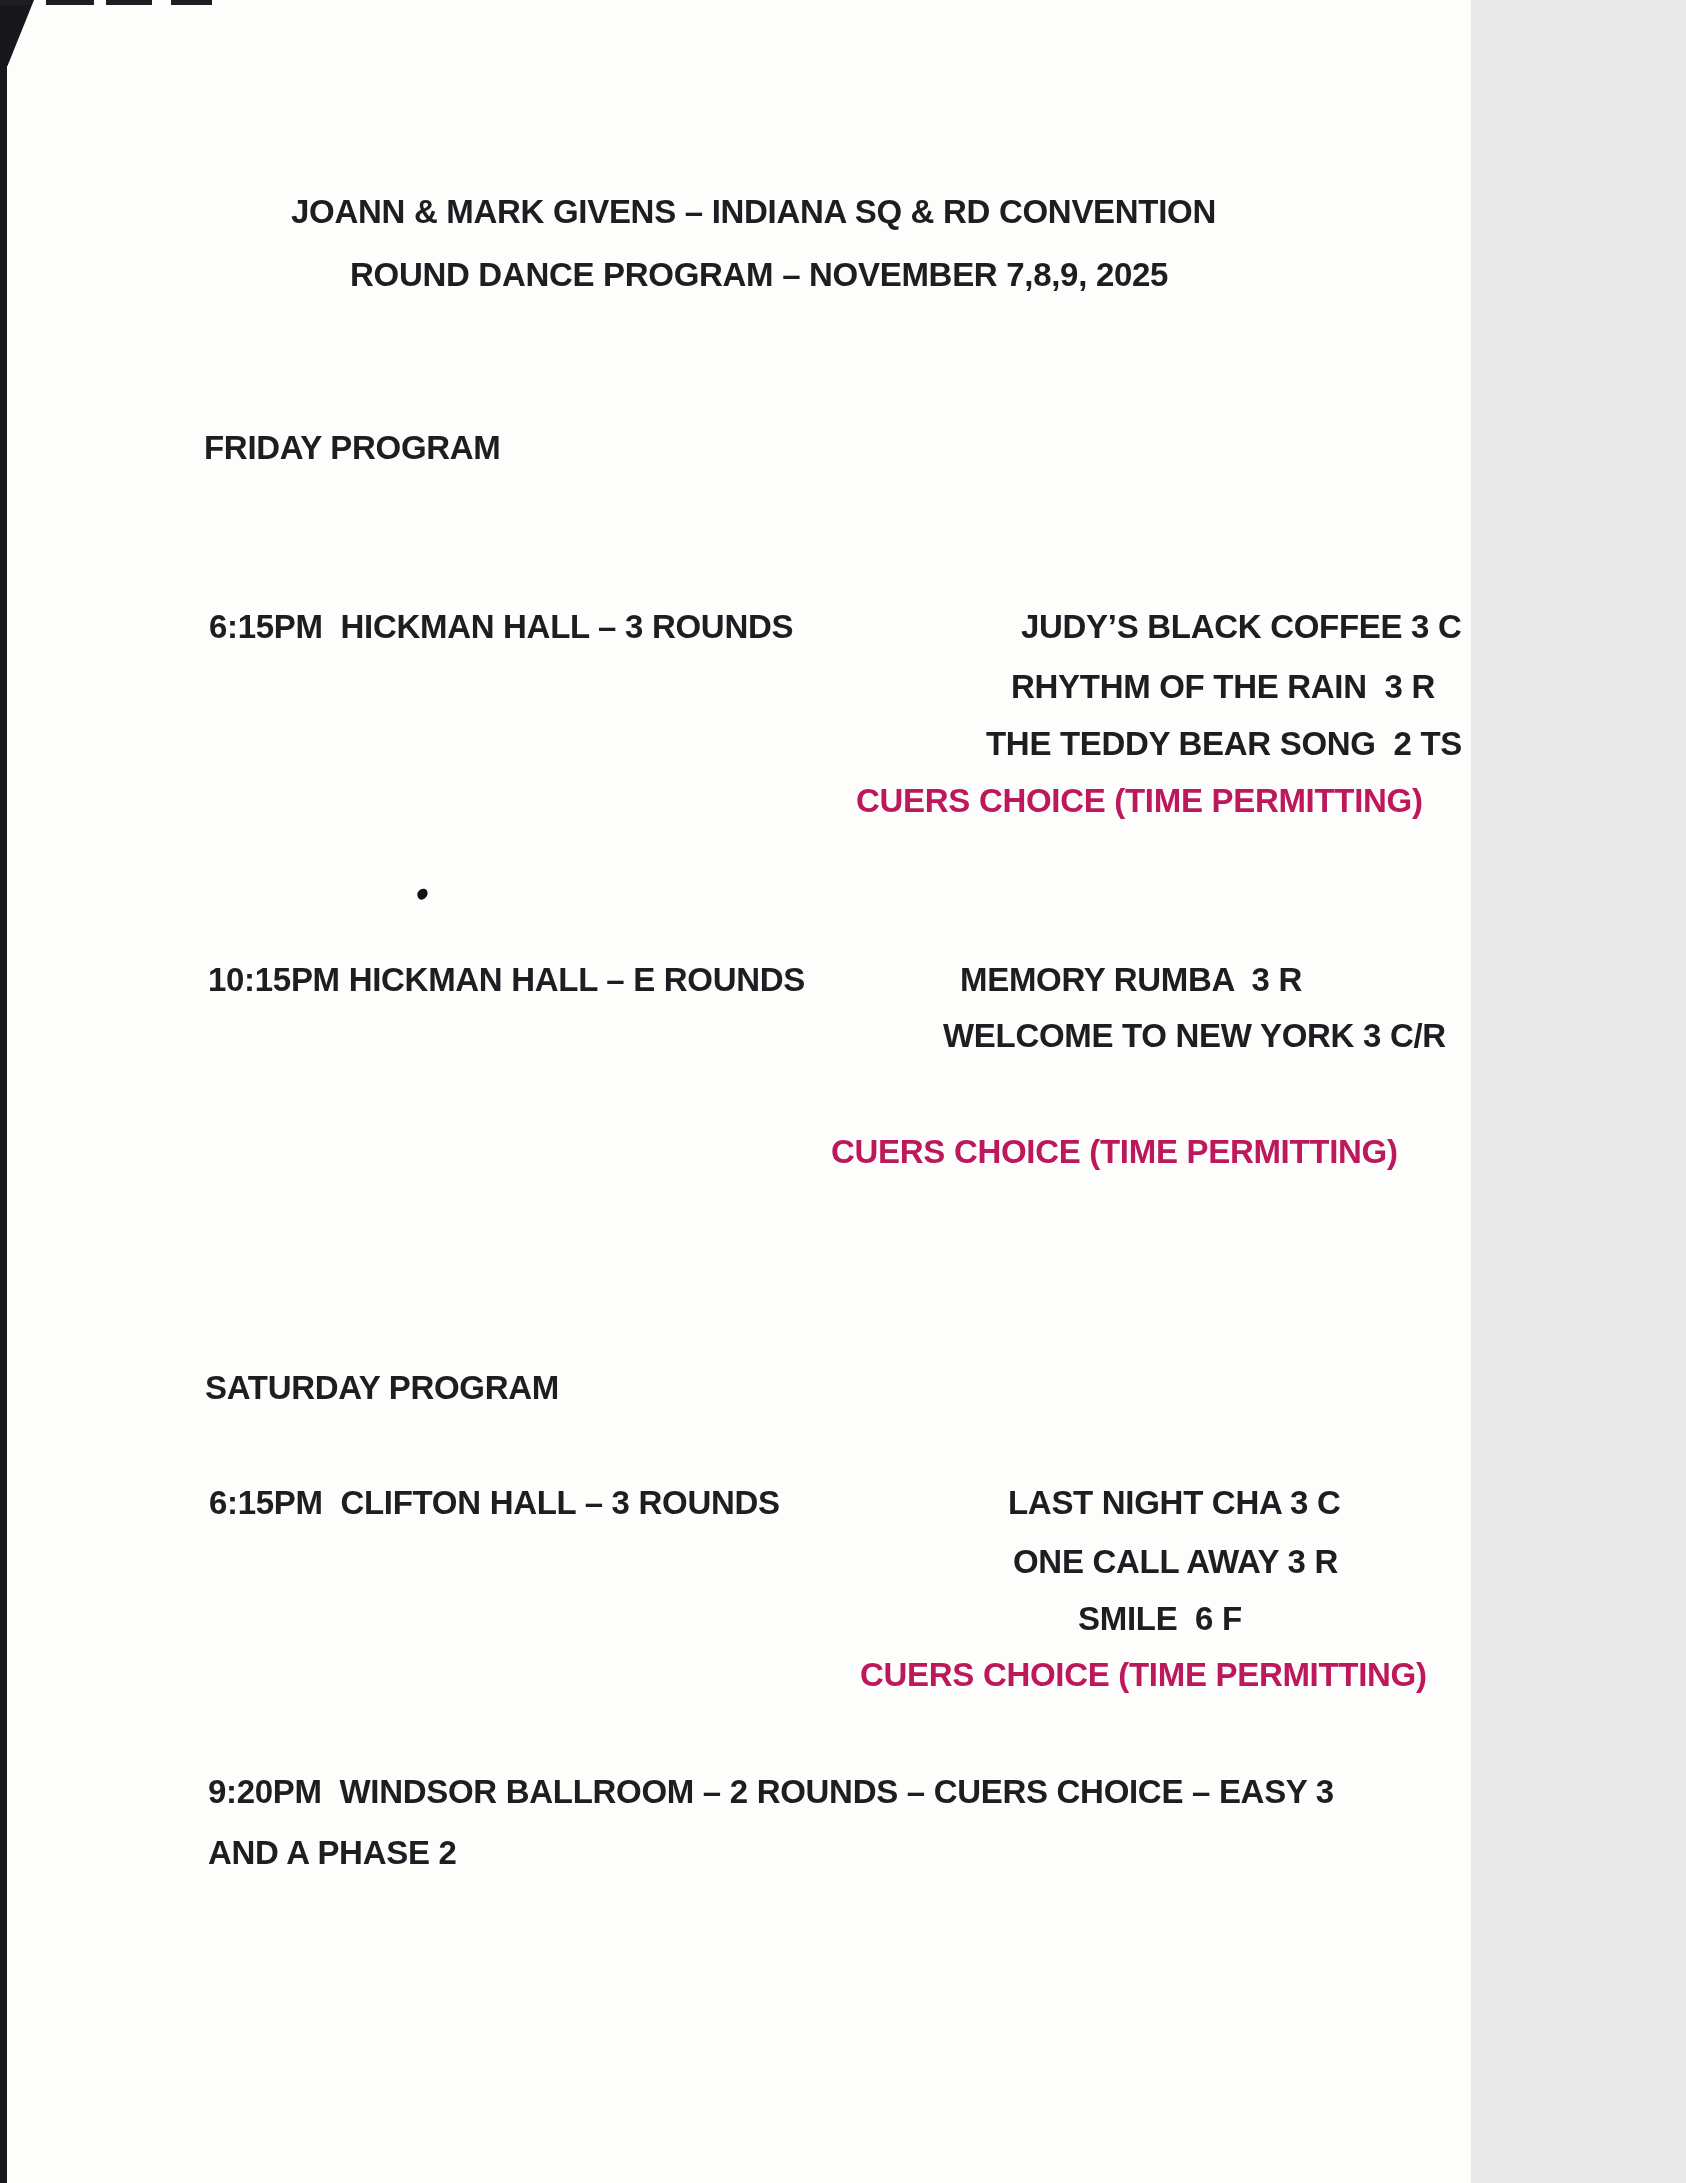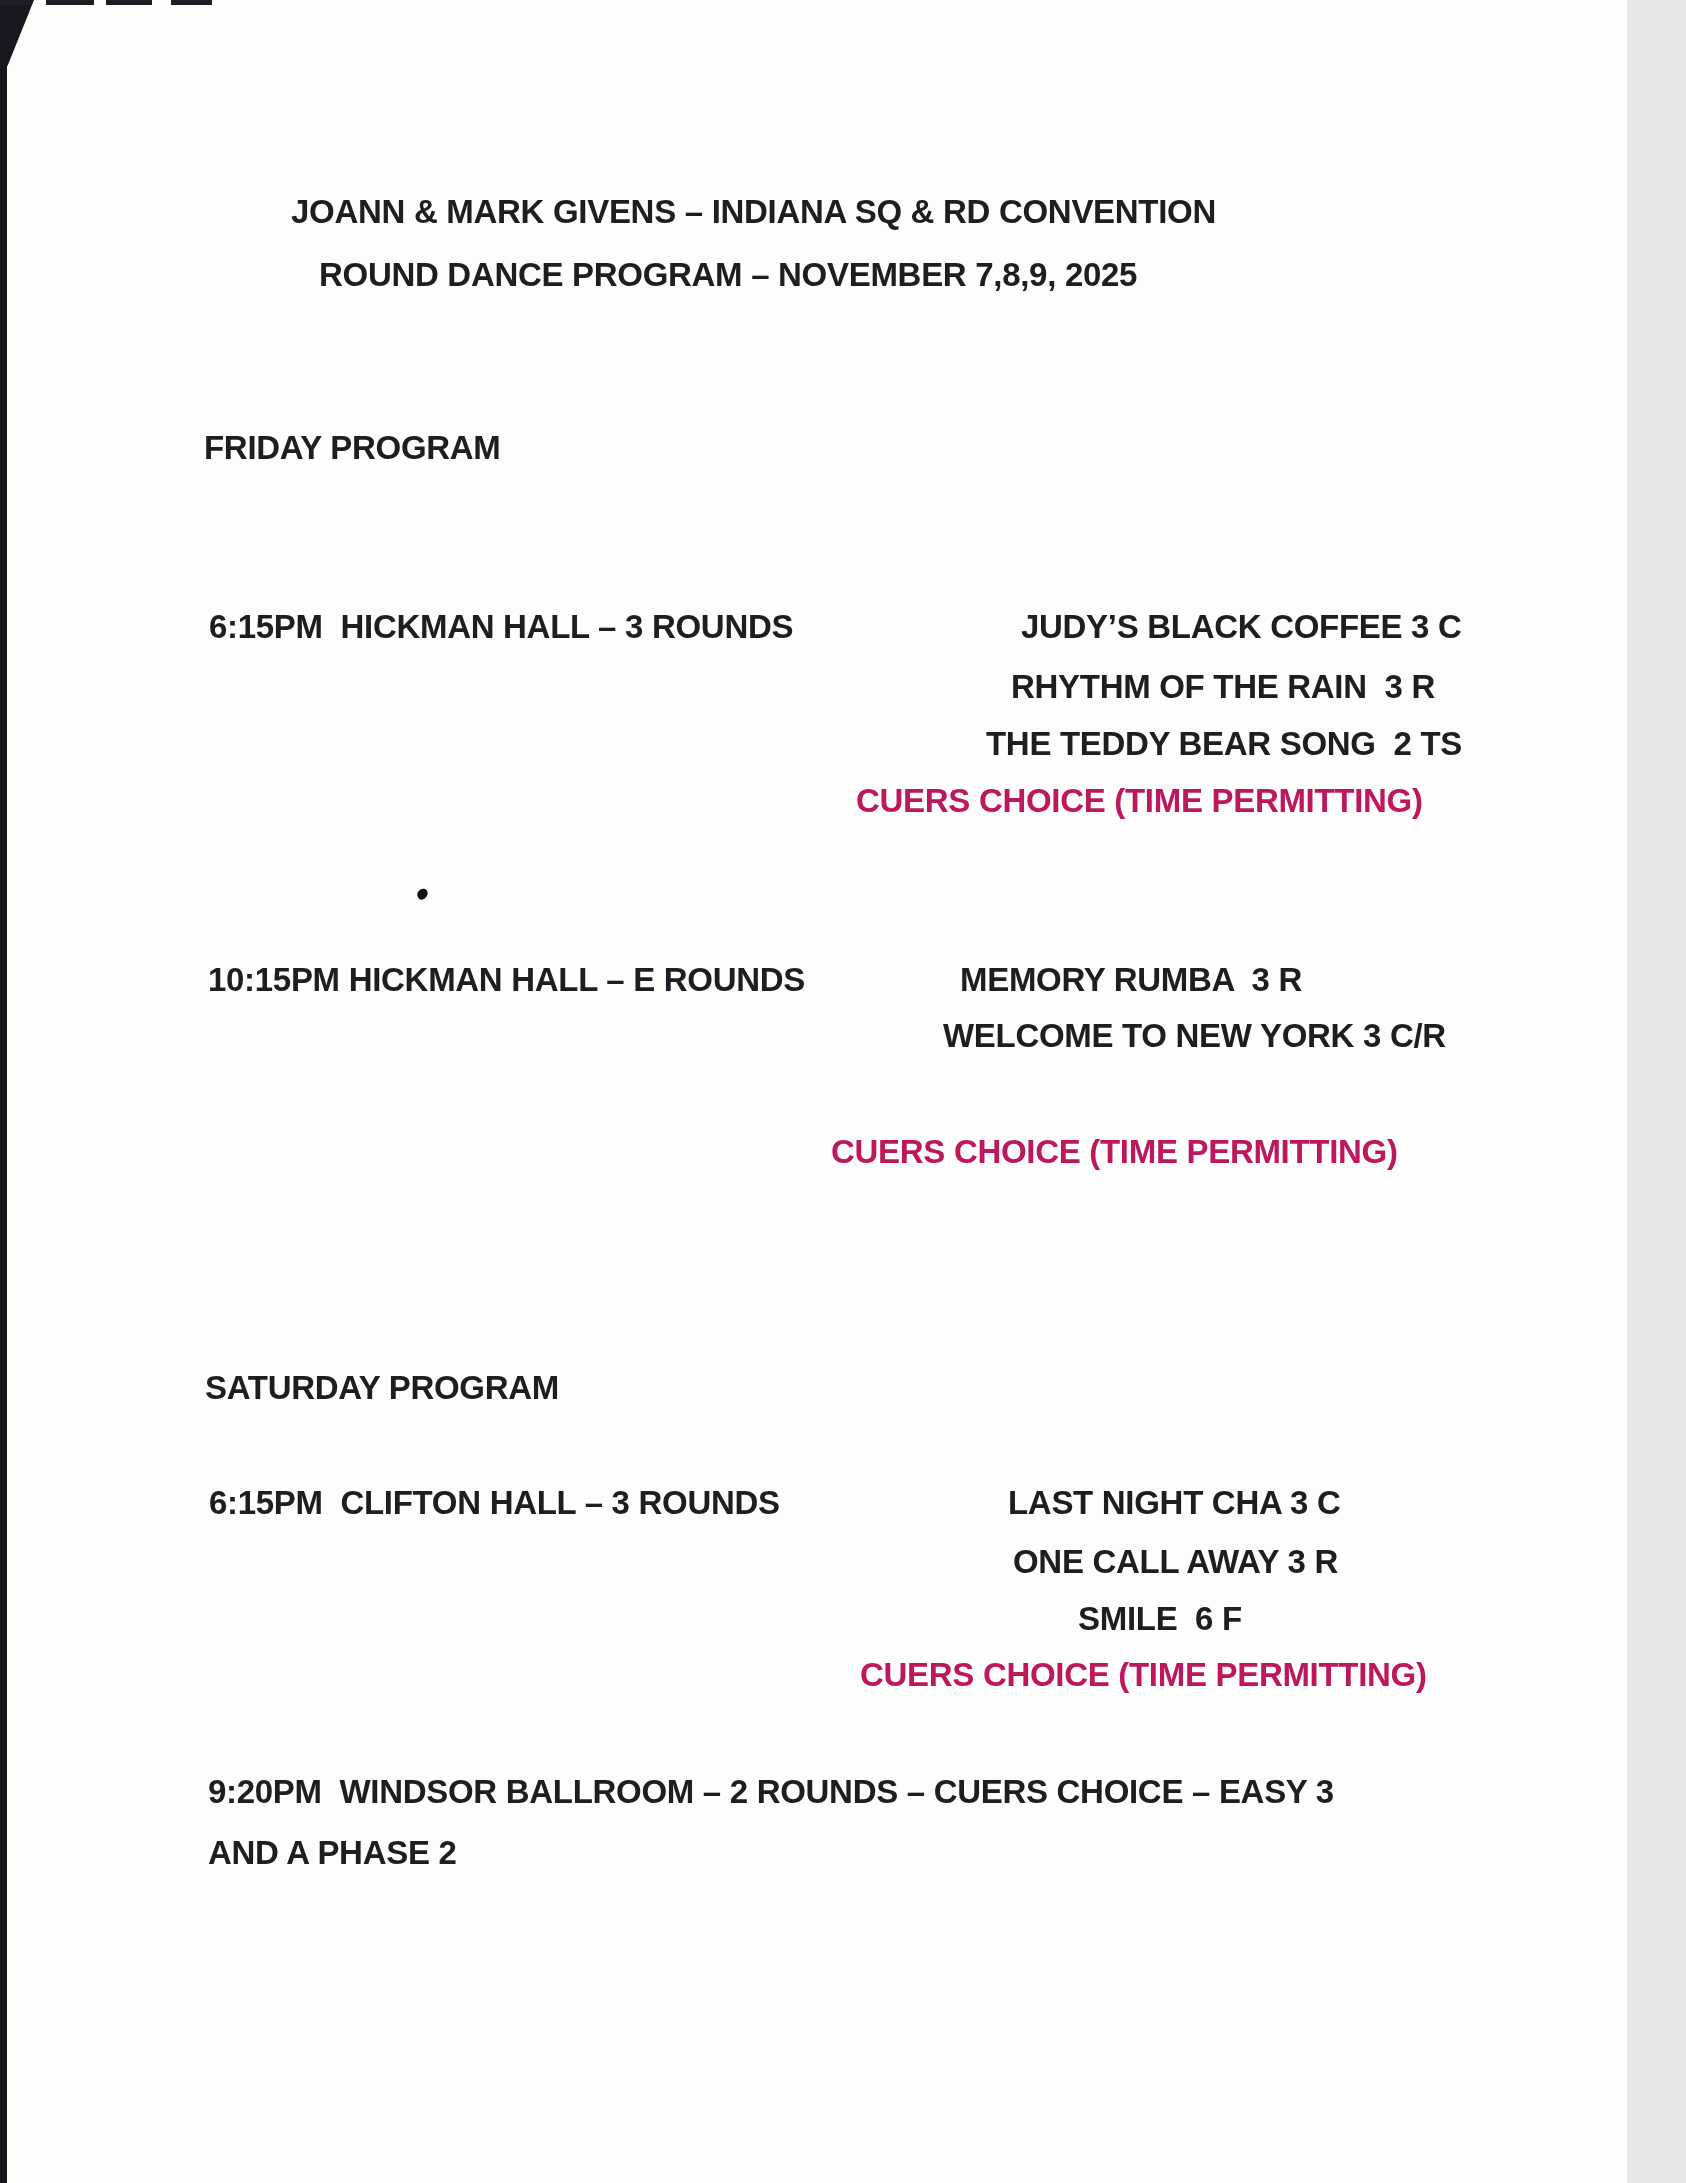--- a/index.html
+++ b/index.html
@@ -2,21 +2,21 @@
 <html style="font-size:10.6px"><head>
 <meta charset="utf-8">
 <style>
   html, body {
     margin: 0;
     padding: 0;
     background: #e8e8e8;
   }
   .scan-page {
     position: relative;
-    width: 1627px;
+    width: 1471px;
     height: 2183px;
     background: #fdfdfc;
     overflow: hidden;
     font-family: "Liberation Sans", sans-serif;
   }
   
   .edge-strip {
     position: absolute;
     left: 0;
     top: 0;
@@ -68,21 +68,21 @@
 
   <div class="edge-strip"></div>
   <div class="edge-wedge"></div>
   <div class="top-dash" style="left:0; width:30px;"></div>
   <div class="top-dash" style="left:46px; width:48px;"></div>
   <div class="top-dash" style="left:106px; width:46px;"></div>
   <div class="top-dash" style="left:171px; width:41px;"></div>
   <div class="ink-speck" style="left:417px; top:889px;"></div>
 
   <div class="line" style="left:291px; top:195px;">JOANN &amp; MARK GIVENS – INDIANA SQ &amp; RD CONVENTION</div>
-  <div class="line" style="left:319px; top:258px;">ROUND DANCE PROGRAM – NOVEMBER 7,8,9, 2025</div>
+  <div class="line" style="left:350px; top:258px;">ROUND DANCE PROGRAM – NOVEMBER 7,8,9, 2025</div>
 
   <div class="line" style="left:204px; top:431px;">FRIDAY PROGRAM</div>
 
   <div class="line" style="left:209px; top:610px;">6:15PM  HICKMAN HALL – 3 ROUNDS</div>
   <div class="line" style="left:1021px; top:610px;">JUDY’S BLACK COFFEE 3 C</div>
   <div class="line" style="left:1011px; top:670px;">RHYTHM OF THE RAIN  3 R</div>
   <div class="line" style="left:986px; top:727px;">THE TEDDY BEAR SONG  2 TS</div>
   <div class="line pink" style="left:856px; top:784px;">CUERS CHOICE (TIME PERMITTING)</div>
 
   <div class="line" style="left:208px; top:963px;">10:15PM HICKMAN HALL – E ROUNDS</div>

